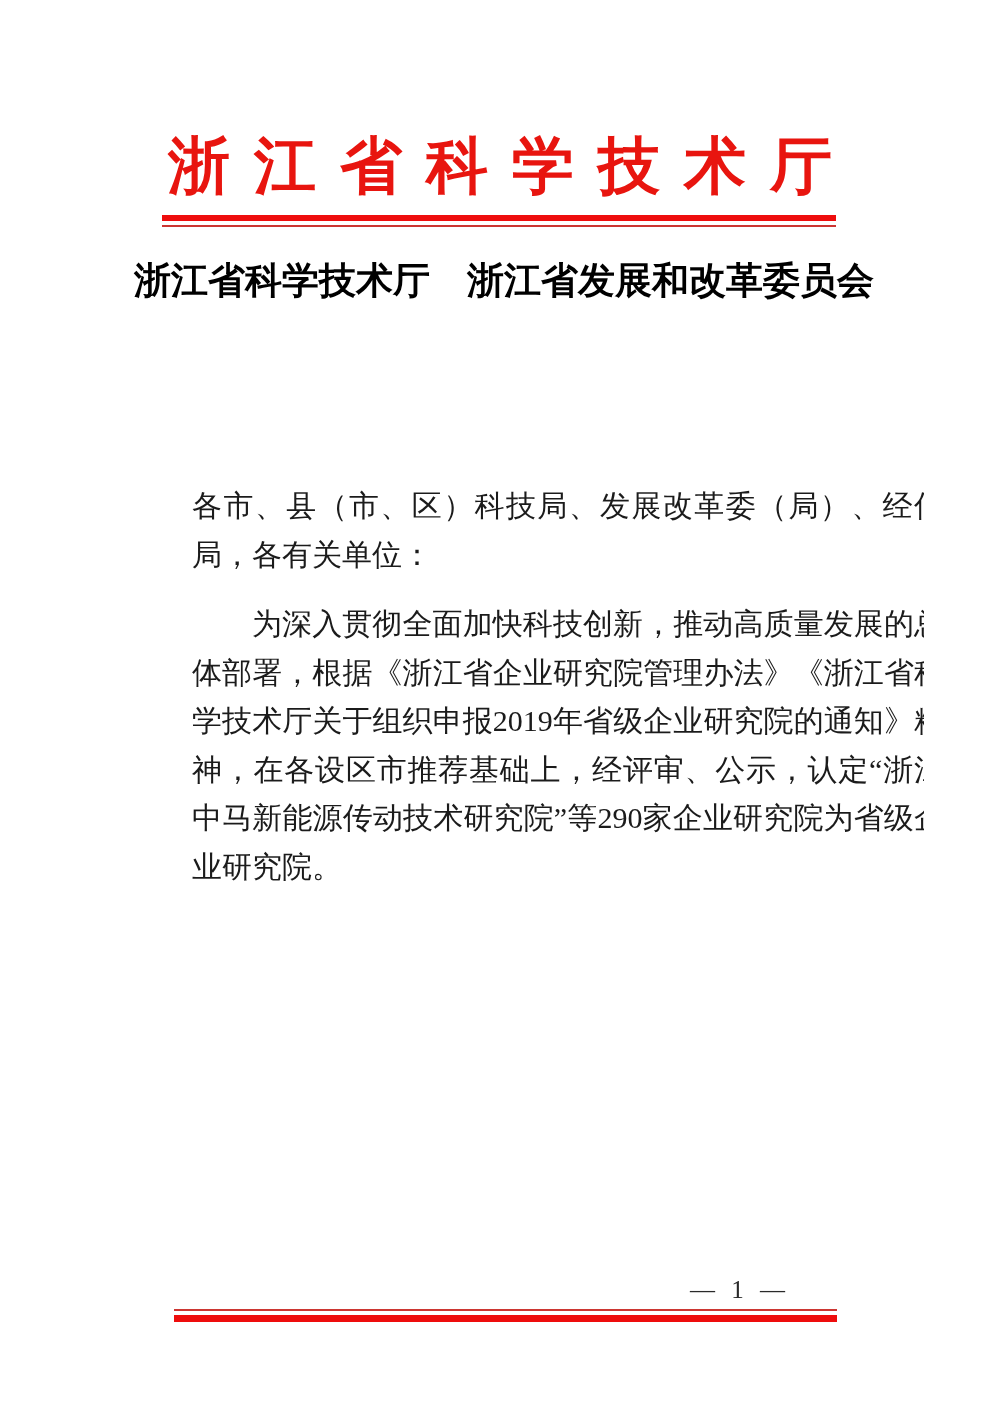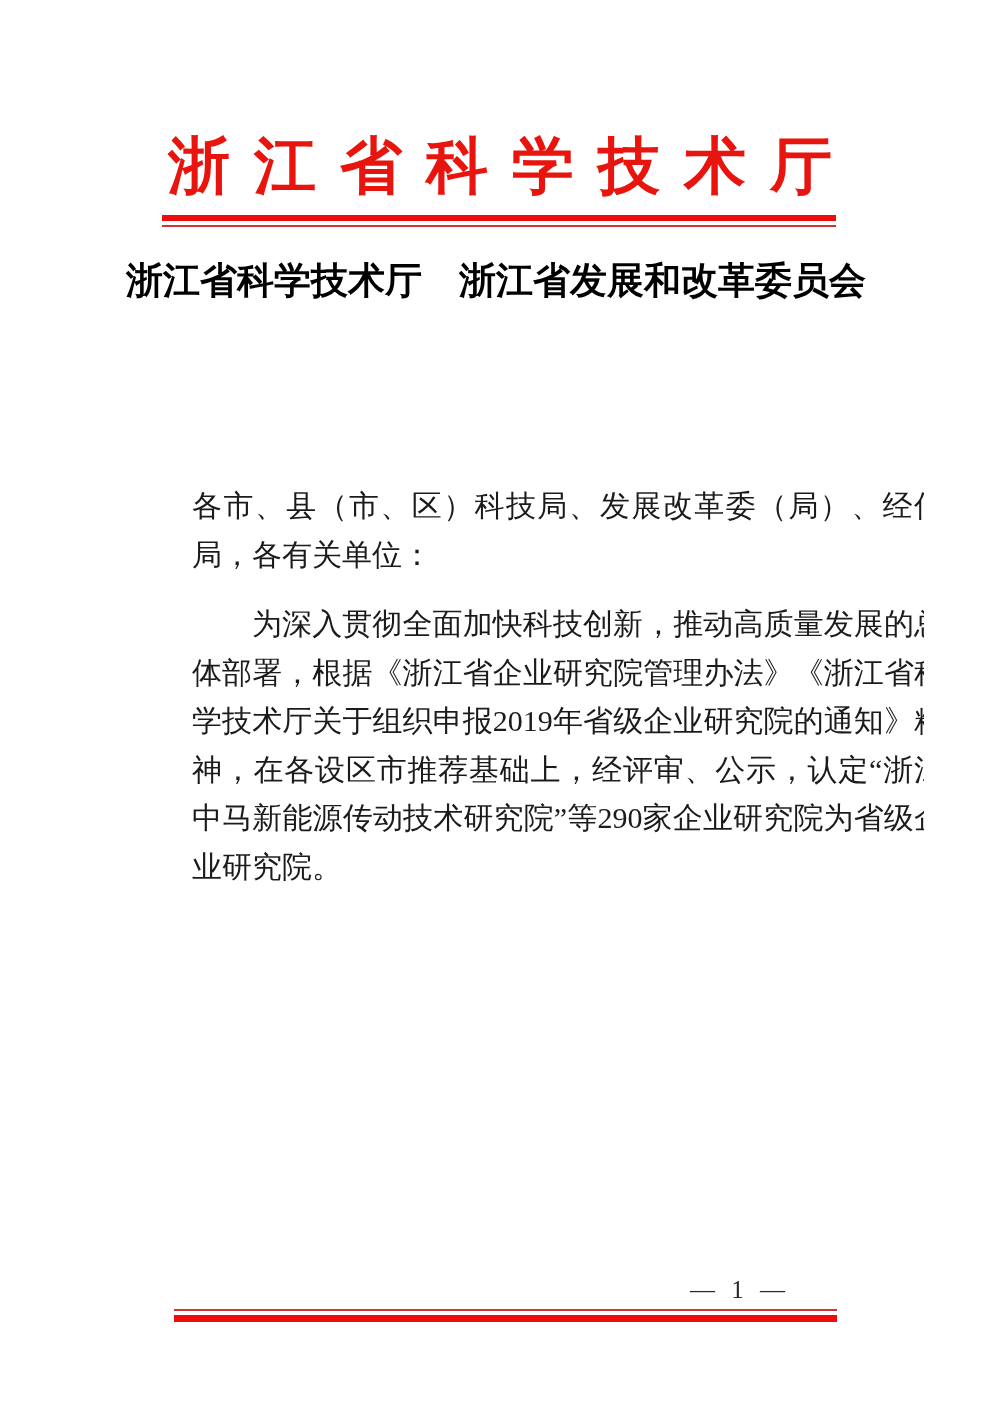--- a/index.html
+++ b/index.html
@@ -48,21 +48,21 @@
     background: #cc3632;
   }
 
   
   .doc-title {
     position: absolute;
     top: 252px;
     left: 50px;
     right: 50px;
     margin: 0;
-    text-align: left;
+    text-align: right;
     font-size: 37px;
     font-weight: bold;
     color: #000000;
     line-height: 57px;
   }
 
   
   .body-text {
     position: absolute;
     top: 482px;

